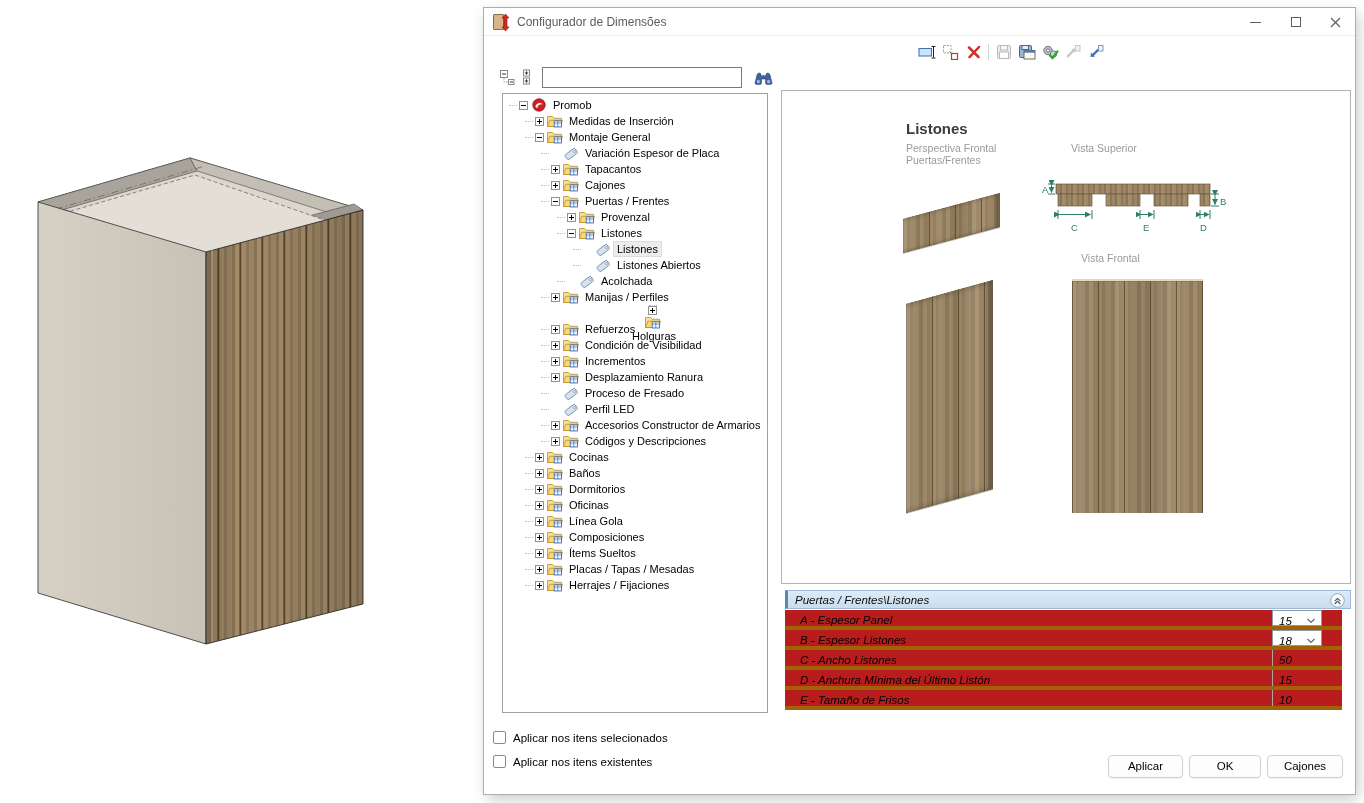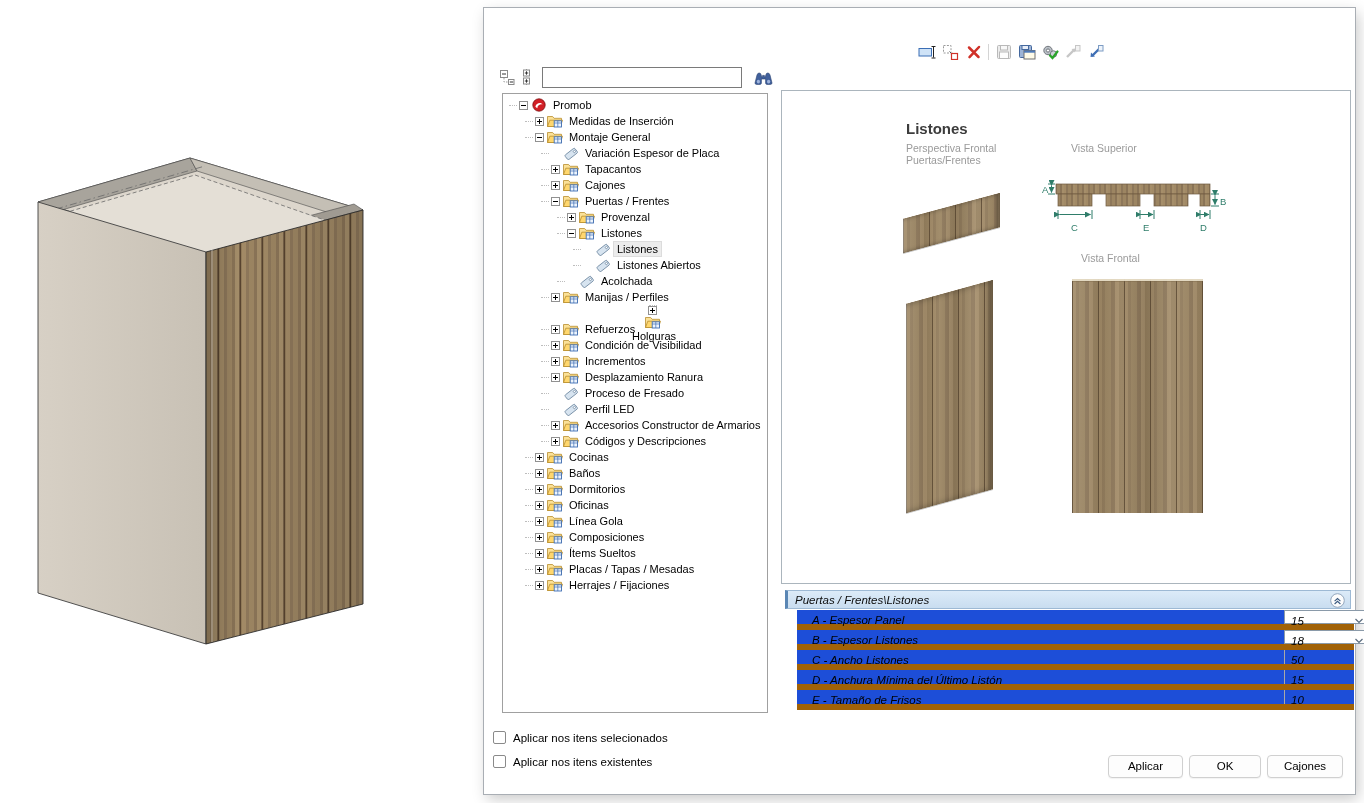--- a/index.html
+++ b/index.html
@@ -89,24 +89,24 @@
     box-shadow:inset 0 2px 0 rgba(236,227,205,.9), inset 0 3px 0 rgba(120,100,70,.4); }
   #topview-svg { position:absolute; left:260px; top:85px; }
   #topview-svg text { font-family:"Liberation Sans", sans-serif; font-size:9.5px; fill:#2f7d6a; }
 
   
   .params-panel { position:absolute; left:301px; top:582px; width:566px; height:122px;font-style:italic; }
   .pp-header { position:absolute; left:0; top:0; right:0; height:19px;
     background:linear-gradient(#dcebf8,#c9ddf0); border:1px solid #9db9d4; border-left:3px solid #5a86b4; }
   .pp-header .txt { position:absolute; left:7px; top:3px; font-size:11.5px; color:#0c0c0c; }
   .pp-collapse { position:absolute; right:5px; top:2px; width:15px; height:15px; }
-  .pp-row { position:absolute; left:12px; width:557px; height:20px; border-bottom:6px solid #a16207;
-    background:#1d4ed8; }
+  .pp-row { position:absolute; left:0; width:557px; height:20px; border-bottom:4px solid #a16207;
+    background:#b91c1c; }
   .pp-row .plbl { position:absolute; left:15px; top:4px; font-size:11.5px; color:#000; }
-  .pp-val { position:absolute; left:487px; top:0; width:86px; height:100%; border-left:1px solid #a8a8a8; }
+  .pp-val { position:absolute; left:487px; top:0; width:50px; height:100%; border-left:1px solid #a8a8a8; }
   .pp-val .vtxt { position:absolute; left:6px; top:4px; font-size:11.5px; color:#000; }
   .pp-val.combo { border:1px solid #8a9aa9; background:#fff; }
   .pp-val.combo svg { position:absolute; right:4px; top:8px; }
 </style>
 </head>
 <body>
 <div id="stage">
 
 <svg id="cabinet-svg" width="480" height="803" viewBox="0 0 480 803">
   <defs>
@@ -139,20 +139,40 @@
 
   <polygon points="38,202 206,252 206,644 38,593" fill="url(#leftShade)" stroke="#3f3f3f" stroke-width="0.9"></polygon>
 
   <polygon points="206,252 363,210 363,604 206,644" fill="url(#wp1)" stroke="#2e2e2e" stroke-width="0.9"></polygon>
   <polygon points="206,252 363,210 363,604 206,644" fill="url(#doorShade)"></polygon>
   <line x1="212" y1="250" x2="212" y2="642" stroke="#efe8da" stroke-width="1.2" opacity=".55"></line>
 </svg>
 
 <div id="dialog">
 
+  <div class="titlebar">
+    <div class="app-icon">
+      <div class="door"></div>
+      <svg width="11" height="19" viewBox="0 0 11 19">
+        <path d="M5.5 1 L9 5 H7 V14 H9 L5.5 18 L2 14 H4 V5 H2 Z" fill="#d12a23" stroke="#8d1412" stroke-width="0.6"></path>
+      </svg>
+    </div>
+    <div class="title-text">Configurador de Dimensões</div>
+    <div class="winbtn" id="btn-min">
+          <div class="glyph-min"></div>
+        </div>
+    <div class="winbtn" id="btn-max">
+          <div class="glyph-max"></div>
+        </div>
+    <div class="winbtn" id="btn-close">
+      <svg width="11" height="11" viewBox="0 0 11 11">
+            <path d="M1 1 L10 10 M10 1 L1 10" stroke="#5f5f5f" stroke-width="1.2"></path>
+          </svg>
+    </div>
+  </div>
 
   <div class="configbar">
     <div class="tb-icons" id="toolbar-icons">
           <span class="tb-icon">
             <svg width="19" height="16" viewBox="0 0 19 16">
               <rect x="1" y="4.5" width="12.5" height="7.5" fill="#cfe3f7" stroke="#3b6eb5"></rect>
               <line x1="15.5" y1="3" x2="15.5" y2="13.5" stroke="#222"></line>
               <line x1="13.5" y1="2.5" x2="17.5" y2="2.5" stroke="#222"></line>
               <line x1="13.5" y1="14" x2="17.5" y2="14" stroke="#222"></line>
             </svg>

